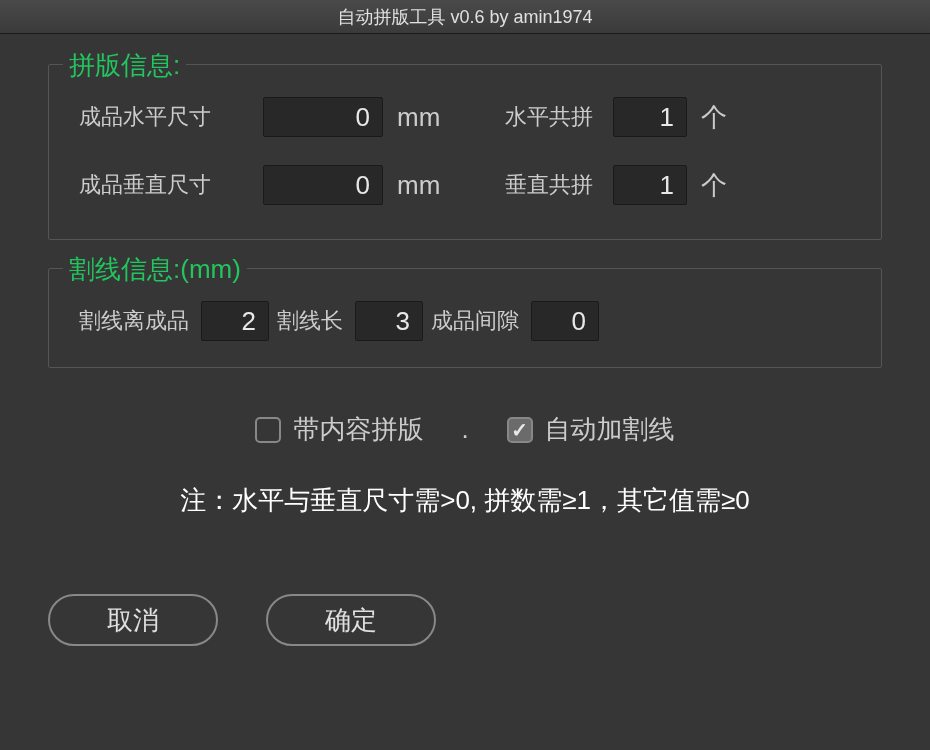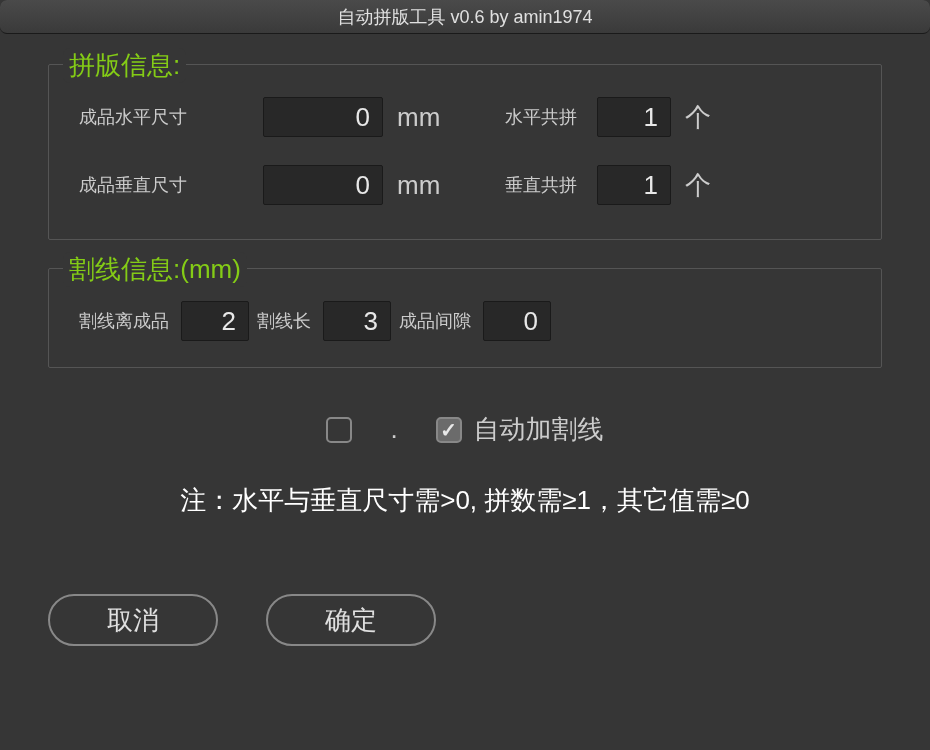--- a/index.html
+++ b/index.html
@@ -1,19 +1,18 @@
 <!DOCTYPE html>
 <html><head>
   <meta charset="utf-8">
   <style>
     * {
       margin: 0;
       padding: 0;
       box-sizing: border-box;
-      border-radius: 7px;
     }
     body {
       width: 930px;
       height: 750px;
       background: #363636;
       font-family: -apple-system, "Helvetica Neue", "PingFang SC", "Microsoft YaHei", sans-serif;
       color: #cccccc;
       overflow: hidden;
     }
     .titlebar {
@@ -37,32 +36,32 @@
       margin-bottom: 28px;
       padding: 32px 30px 26px 30px;
     }
     .fieldset-legend {
       position: absolute;
       top: -17px;
       left: 14px;
       background: #363636;
       padding: 0 6px;
       font-size: 26px;
-      color: #84cc16;
+      color: #22c55e;
     }
     .row {
       display: flex;
       align-items: center;
       margin-bottom: 28px;
     }
     .row:last-child {
       margin-bottom: 8px;
     }
     .label {
-      font-size: 18px;
+      font-size: 22px;
       color: #cccccc;
       white-space: nowrap;
     }
     .input {
       background: #282828;
       border: 1px solid #1a1a1a;
       border-radius: 2px;
       color: #e8e8e8;
       font-size: 26px;
       text-align: right;
@@ -225,20 +224,21 @@
       <span class="label label-mid">割线长</span>
       <input class="input input-small" value="3" style="">
       <span class="label label-last">成品间隙</span>
       <input class="input input-small" value="0" style="">
     </div>
   </div>
 
   <div class="checkbox-row">
     <div class="checkbox-item">
       <span class="checkbox"></span>
+      <span class="checkbox-label">带内容拼版</span>
     </div>
     <span class="dot-sep">.</span>
     <div class="checkbox-item">
       <span class="checkbox checked"></span>
       <span class="checkbox-label">自动加割线</span>
     </div>
   </div>
 
   <div class="note">注：水平与垂直尺寸需&gt;0, 拼数需≥1，其它值需≥0</div>
 

